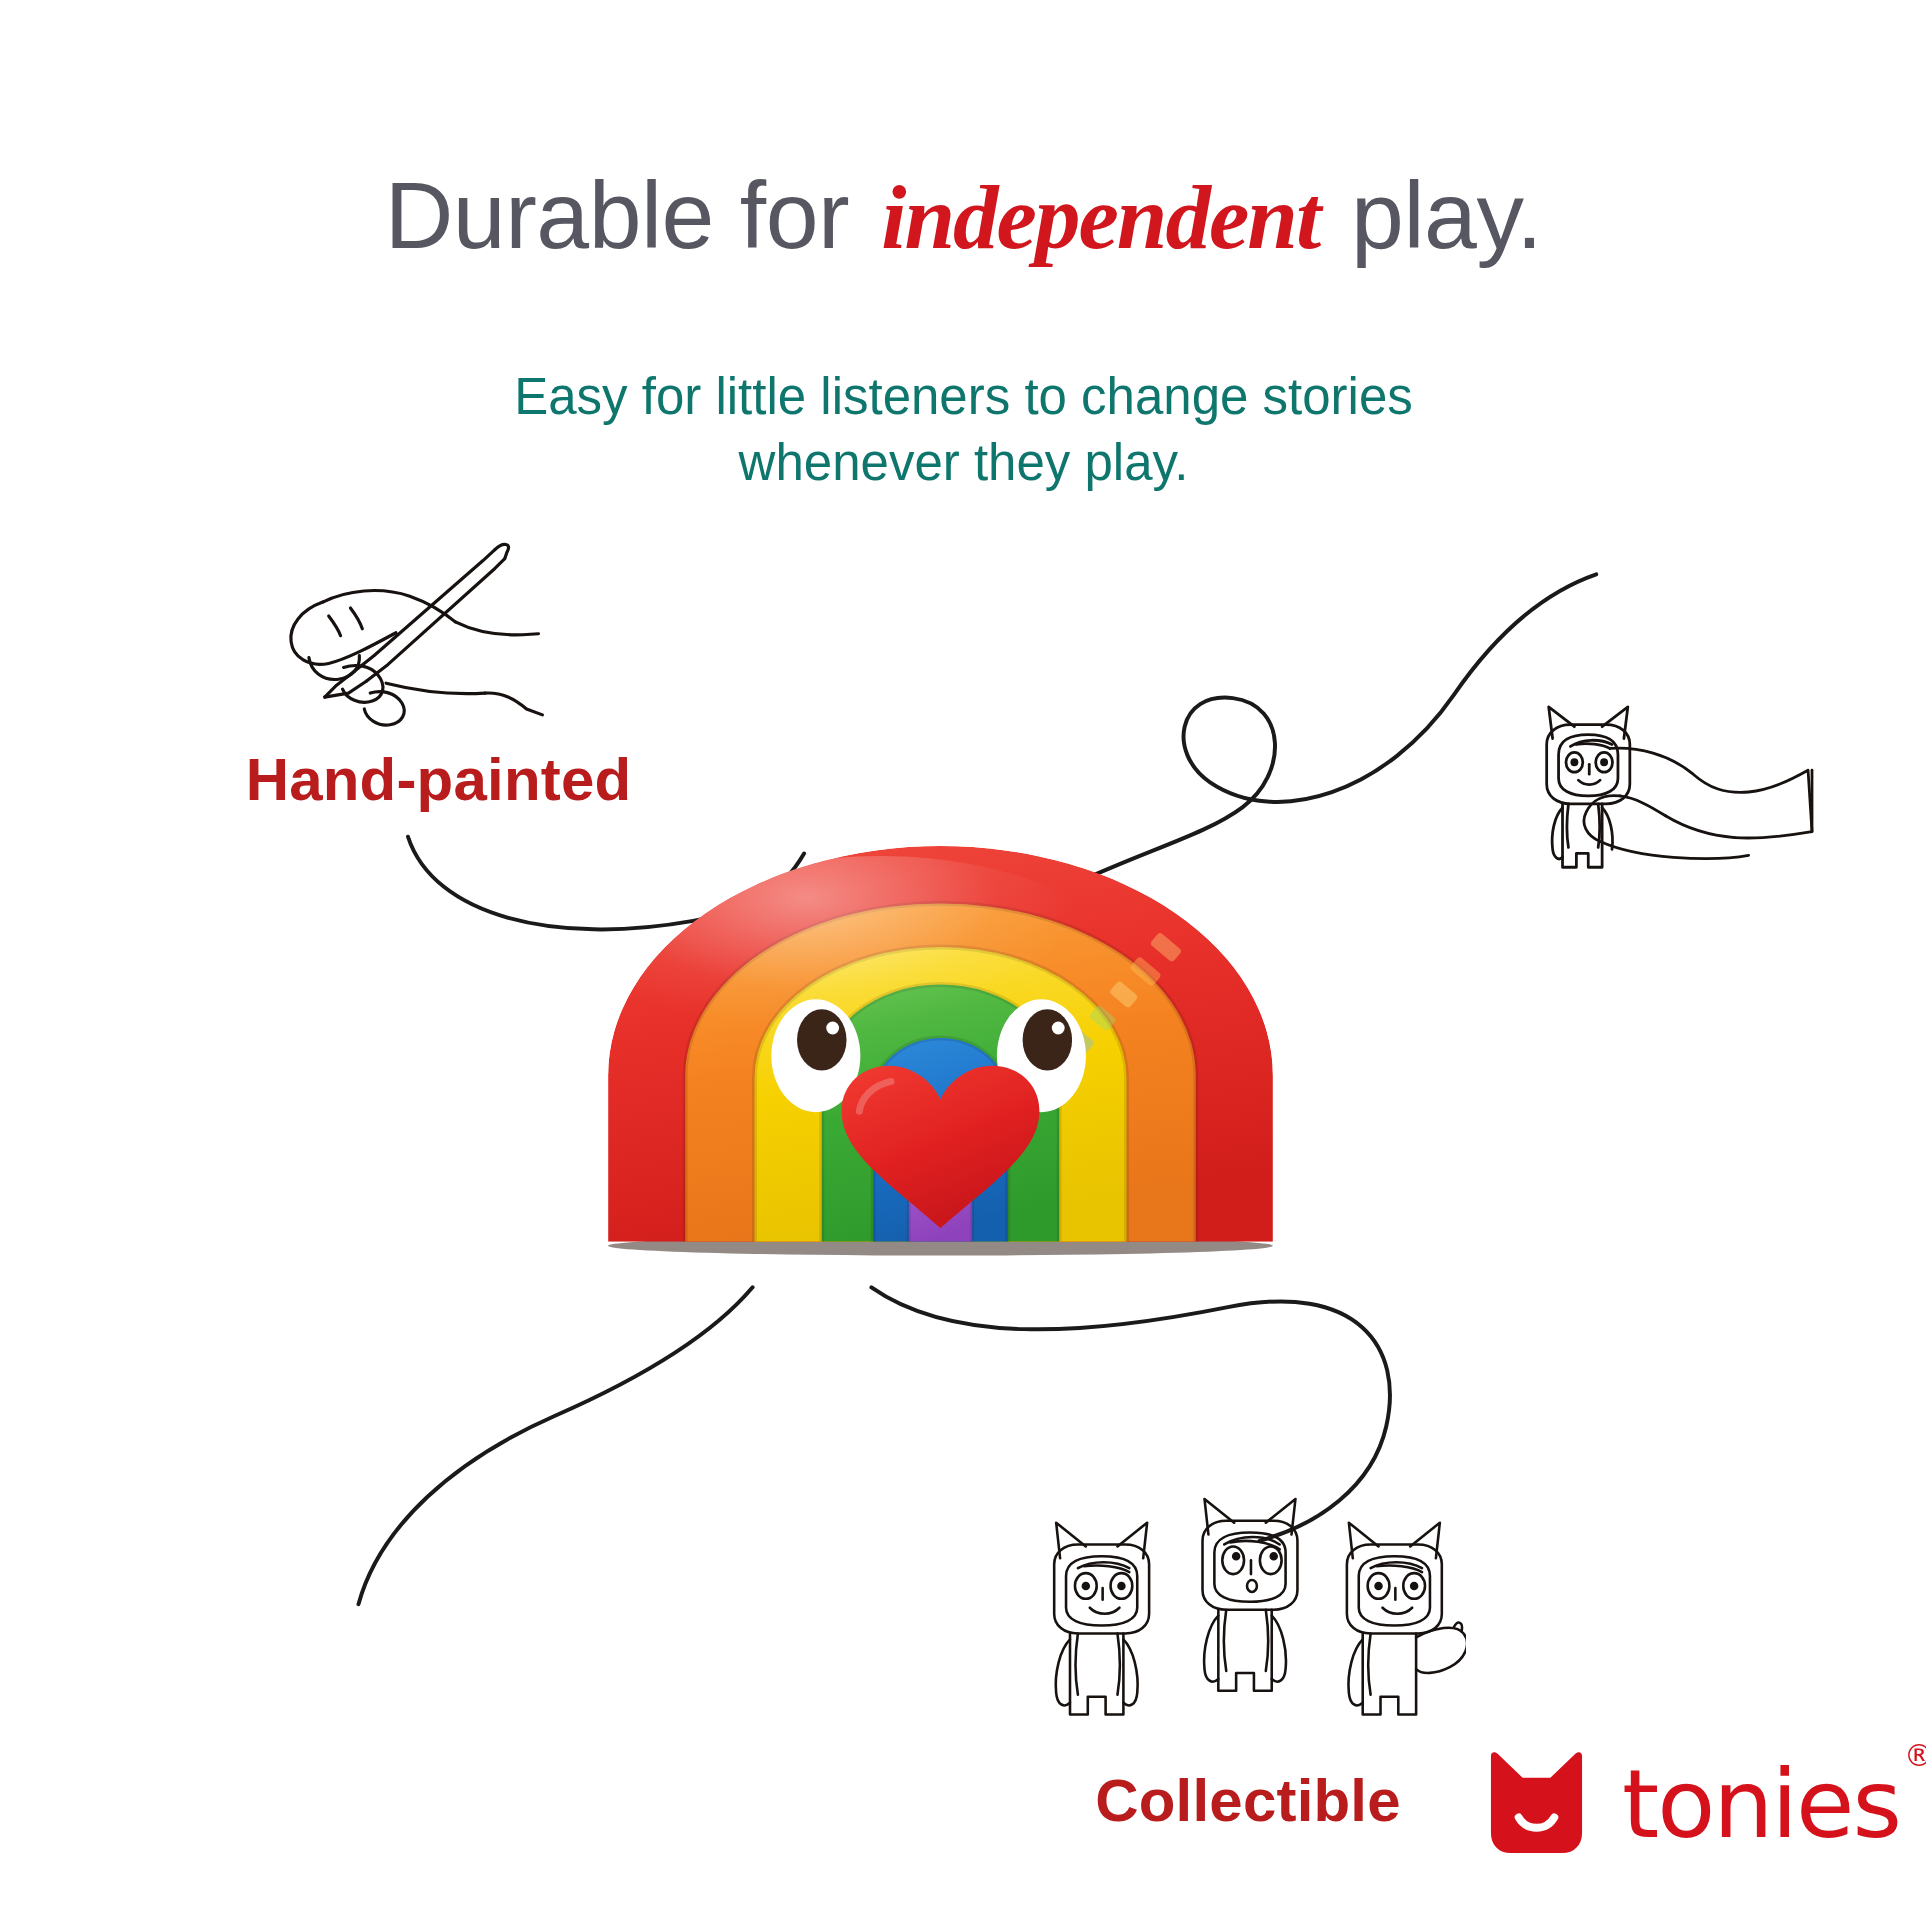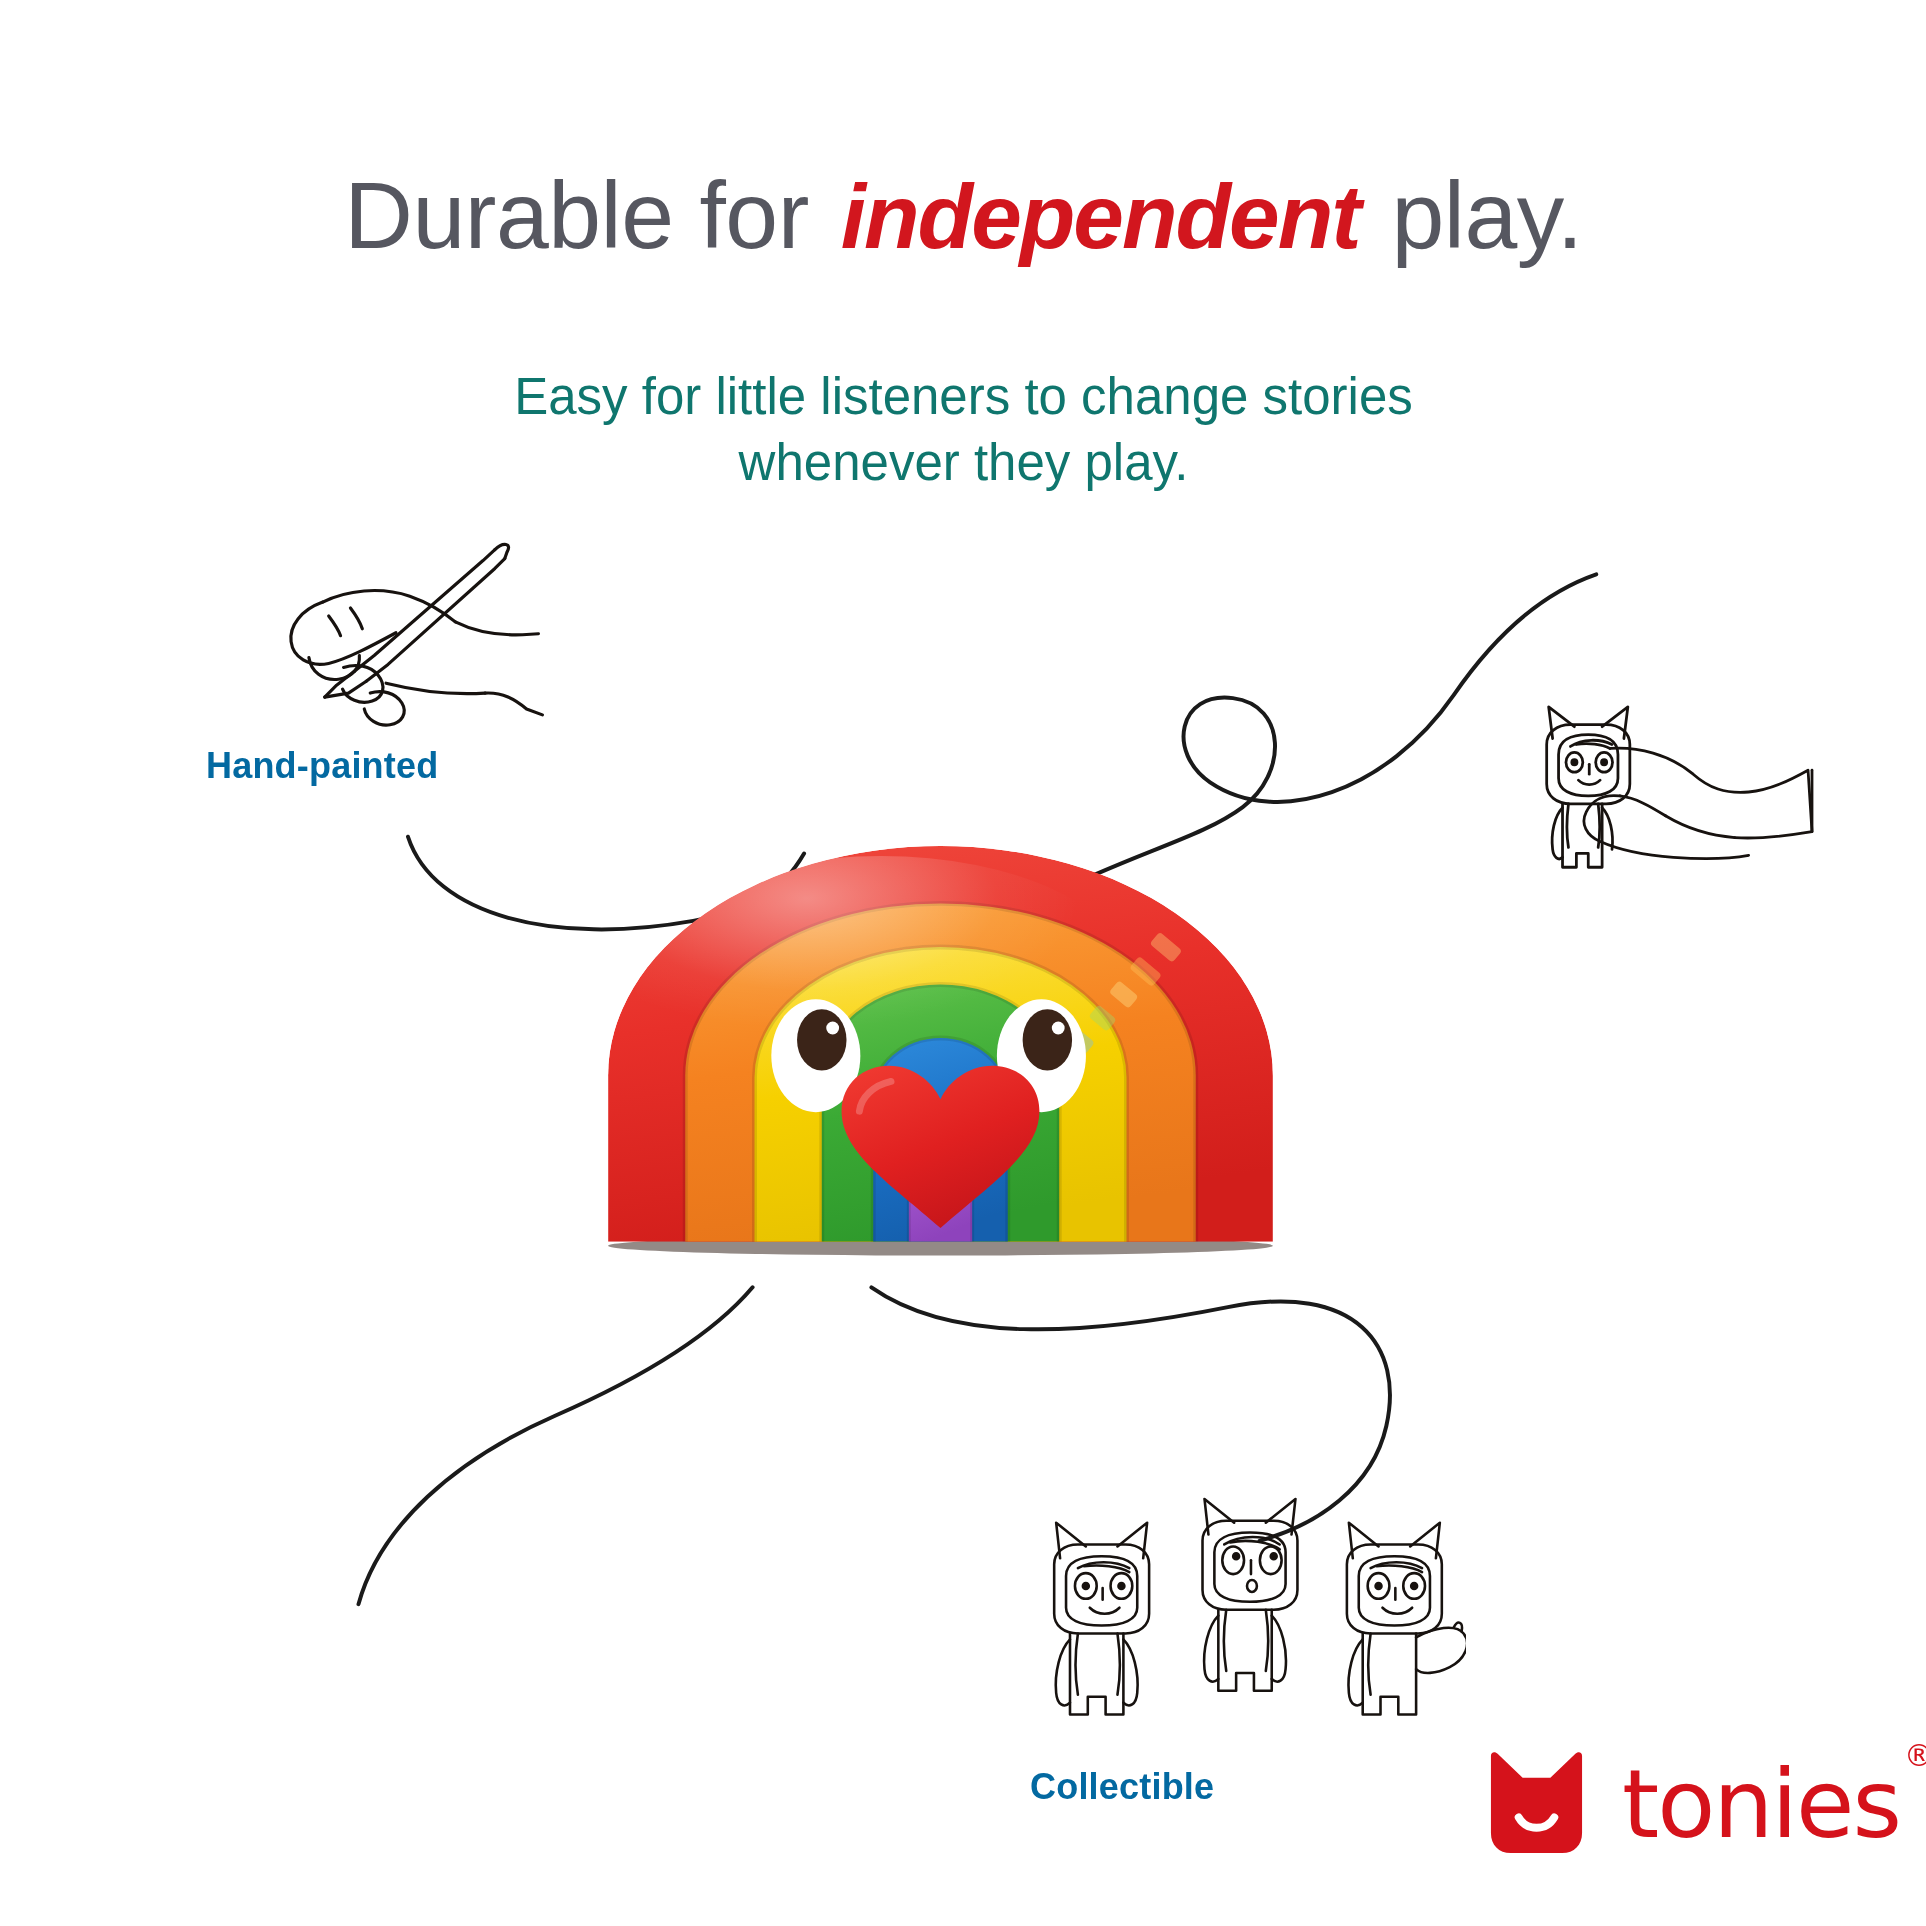--- a/index.html
+++ b/index.html
@@ -19,21 +19,21 @@
     text-align:center;
     font-size:95px;
     line-height:1.05;
     color:#565760;
     font-weight:400;
     letter-spacing:-0.5px;
     white-space:nowrap;
   }
   .headline .accent {
     color:#D2161E;
-    font-family:Liberation Sans, sans-serif;
+    font-family:Liberation Serif, serif;
     font-style:italic;
     font-weight:700;
     font-size:91px;
     letter-spacing:-2px;
     padding:0 6px;
   }
 
   
   .subtitle {
     position:absolute;
@@ -43,26 +43,26 @@
     line-height:1.30;
     color:#0f766e;
     font-weight:400;
   }
   .subtitle .l2 { display:block; }
 
   
   .feature { position:absolute; }
   .feature .art { position:relative; }
   .feature .flabel {
-    color:#0369a1;
+    color:#b91c1c;
     font-weight:700;
-    font-size:36px;
+    font-size:60px;
     letter-spacing:0.2px;
     white-space:nowrap;
-    text-align:left;
+    text-align:center;
   }
 
   #feat-hand  { left:206px; top:487px;  width:465px; }
   #feat-hand .flabel { margin-top:6px; }
 
   #feat-durable { left:1515px; top:693px; width:396px; }
   #feat-durable .flabel { margin-top:18px; }
 
   #feat-magnet { left:166px; top:1544px; width:436px; }
   #feat-magnet .flabel { margin-top:16px; }

